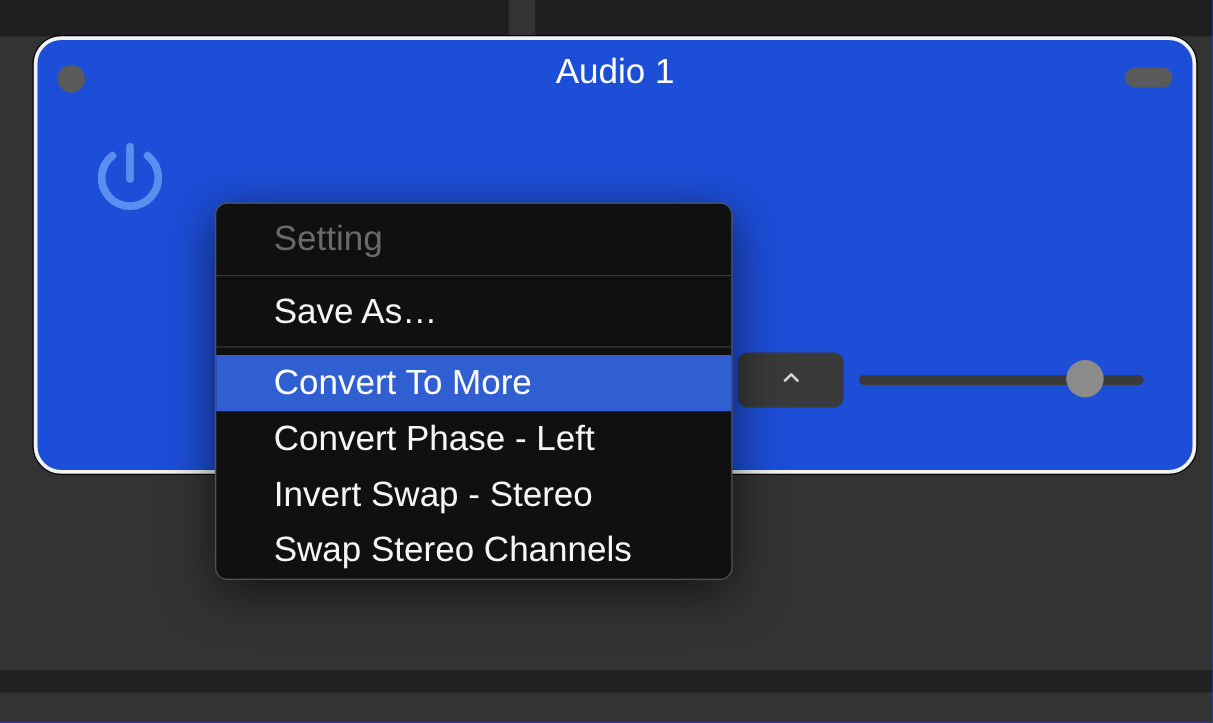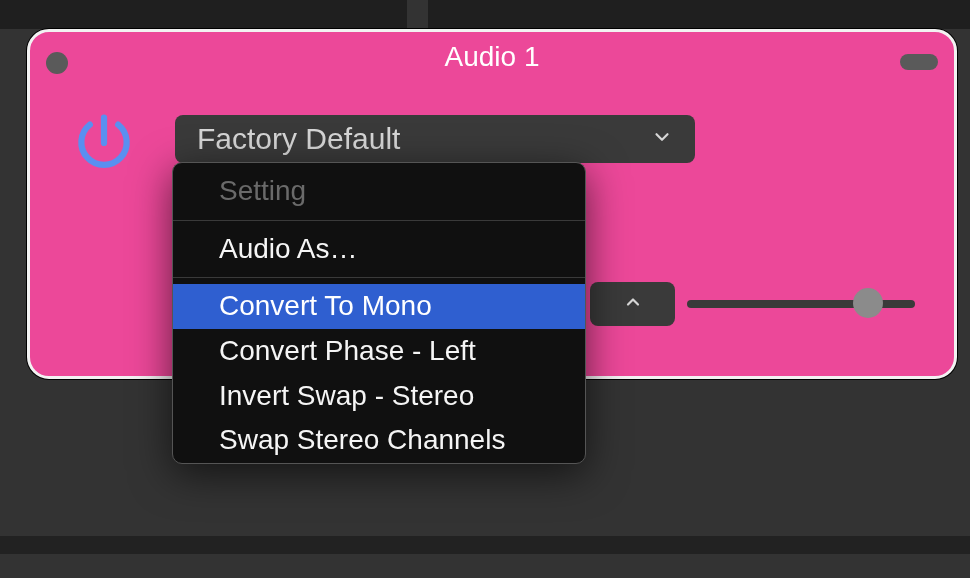--- a/index.html
+++ b/index.html
@@ -25,21 +25,21 @@
   .bg-strip {
     position: absolute;
     left: 0; right: 0; top: 536px; height: 18px;
     background: #222;
   }
 
   .plugin-window {
     position: absolute;
     left: 27px; top: 29px;
     width: 930px; height: 350px;
-    background: #ec4899;
+    background: #1d4ed8;
     border: 3px solid #f2f2f2;
     border-radius: 22px;
     box-shadow: 0 0 0 1px #000;
   }
 
   .title-bar {
     position: relative;
     height: 40px;
     display: flex;
     align-items: center;
@@ -180,28 +180,20 @@
 
   <div class="row1">
     <div class="power-icon">
       <svg viewBox="0 0 24 24" fill="none" stroke="currentColor" stroke-width="2.2" stroke-linecap="round">
         <path d="M12 3v9"></path>
         <path d="M7 5.5a8 8 0 1 0 10 0"></path>
       </svg>
     </div>
   </div>
 
-  <div class="preset-dropdown">
-    <span class="preset-label">Factory Default</span>
-    <span class="chevron-down">
-      <svg viewBox="0 0 24 24" fill="none" stroke="currentColor" stroke-width="2.4" stroke-linecap="round" stroke-linejoin="round">
-        <polyline points="6 9 12 15 18 9"></polyline>
-      </svg>
-    </span>
-  </div>
 
   <div class="secondary-dd">
     <span class="chevron-up">
       <svg viewBox="0 0 24 24" fill="none" stroke="currentColor" stroke-width="2.6" stroke-linecap="round" stroke-linejoin="round">
         <polyline points="6 15 12 9 18 15"></polyline>
       </svg>
     </span>
   </div>
 
   <div class="slider">
@@ -209,25 +201,25 @@
   </div>
 
 </div>
 
 <div class="menu">
   <div class="menu-item disabled">
     <span>Setting</span>
   </div>
   <div class="menu-sep"></div>
   <div class="menu-item">
-    <span>Audio As…</span>
+    <span>Save As…</span>
   </div>
   <div class="menu-sep"></div>
   <div class="menu-item selected">
-    <span>Convert To Mono</span>
+    <span>Convert To More</span>
   </div>
   <div class="menu-item">
     <span>Convert Phase - Left</span>
   </div>
   <div class="menu-item">
     <span>Invert Swap - Stereo</span>
   </div>
   <div class="menu-item">
     <span>Swap Stereo Channels</span>
   </div>

